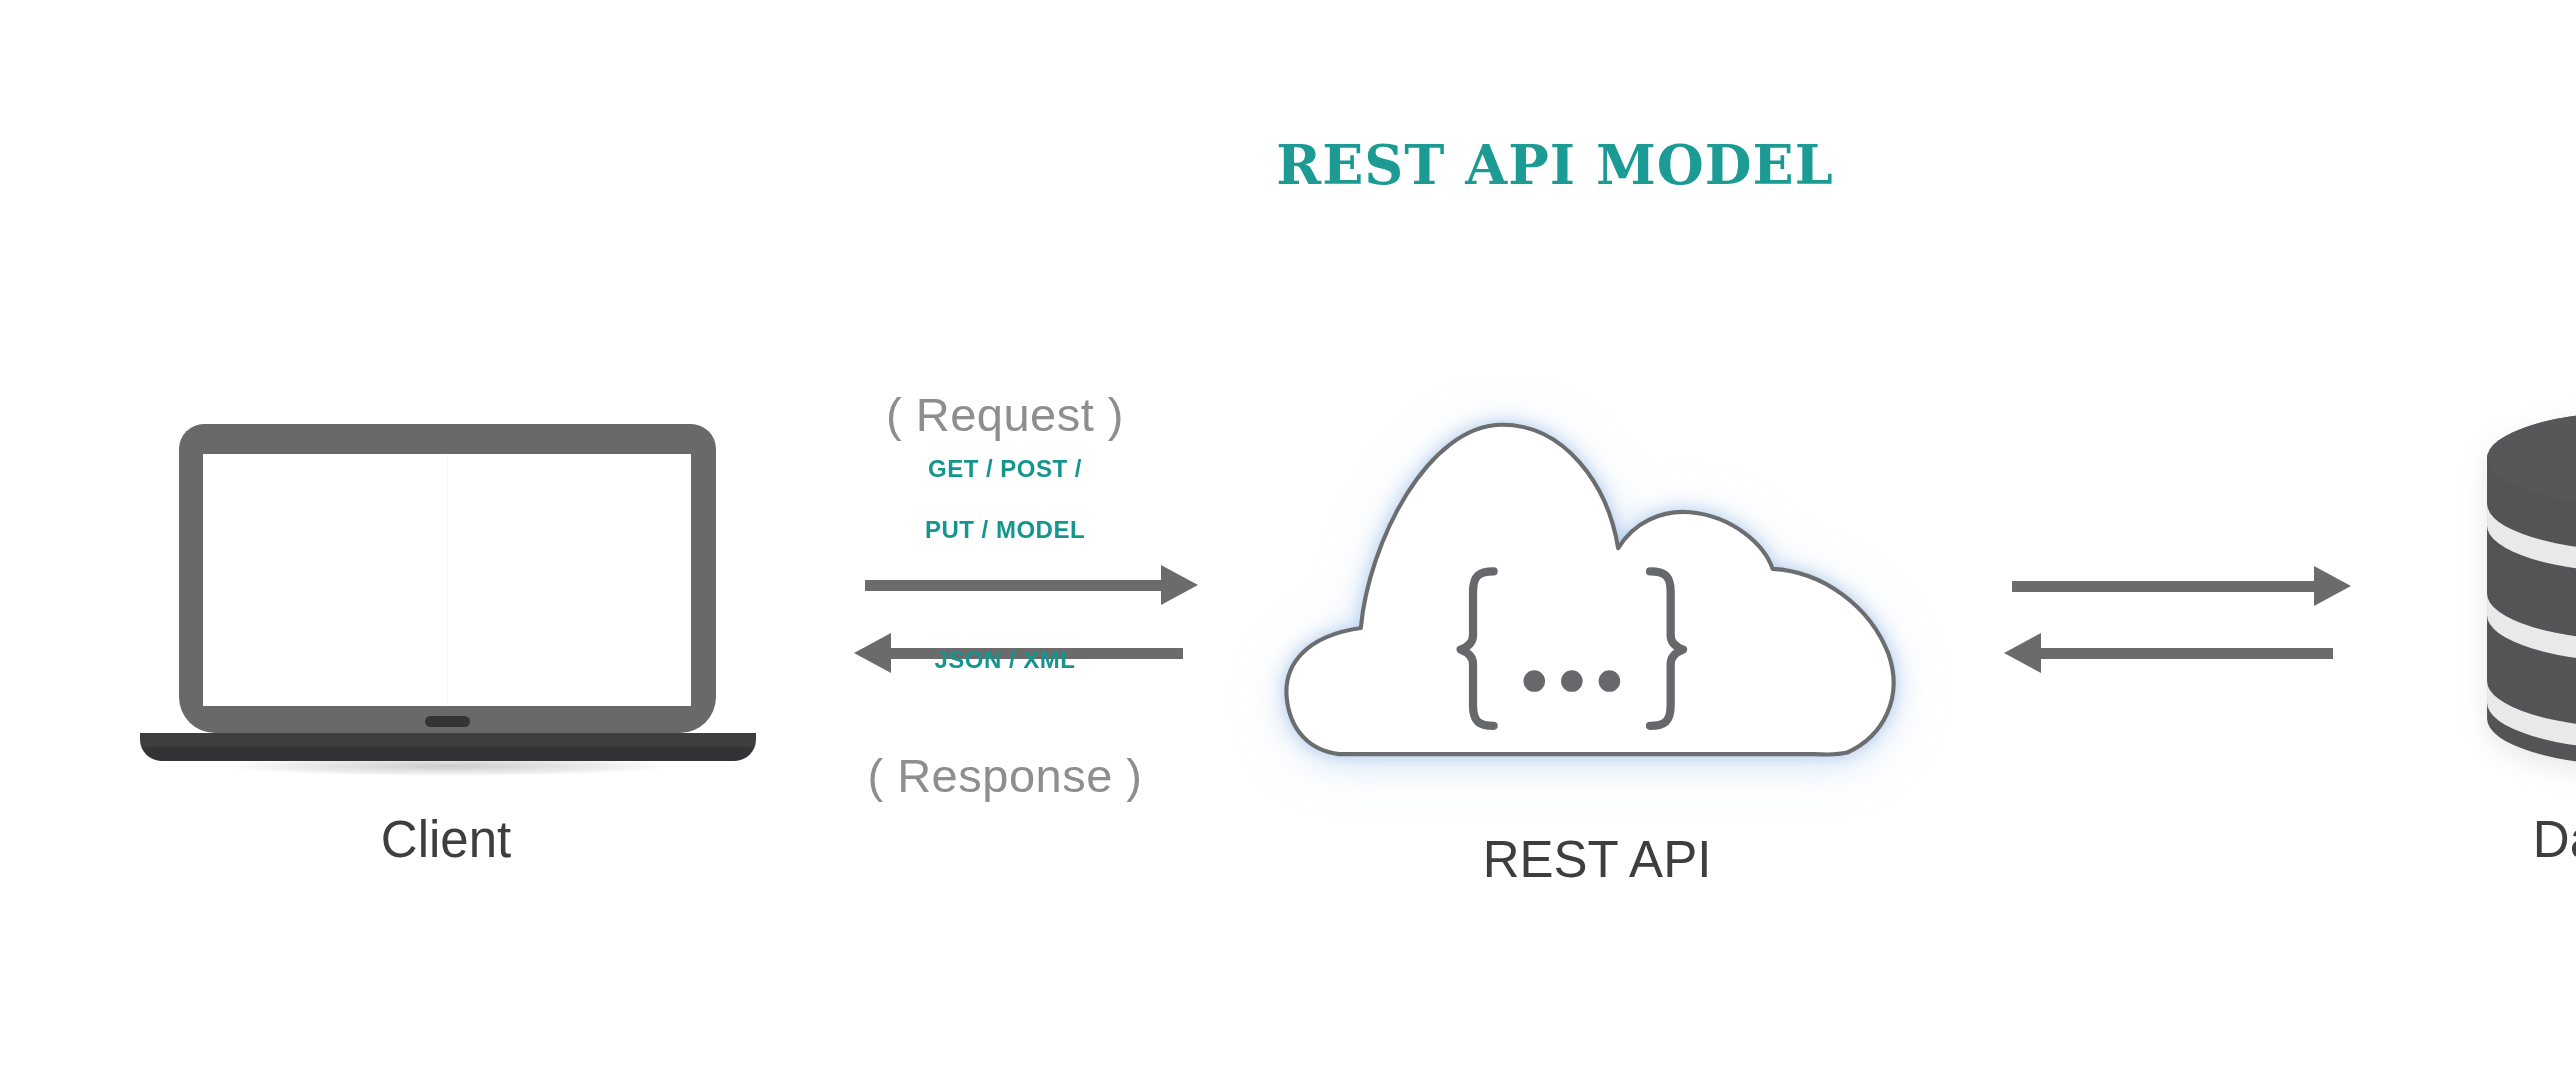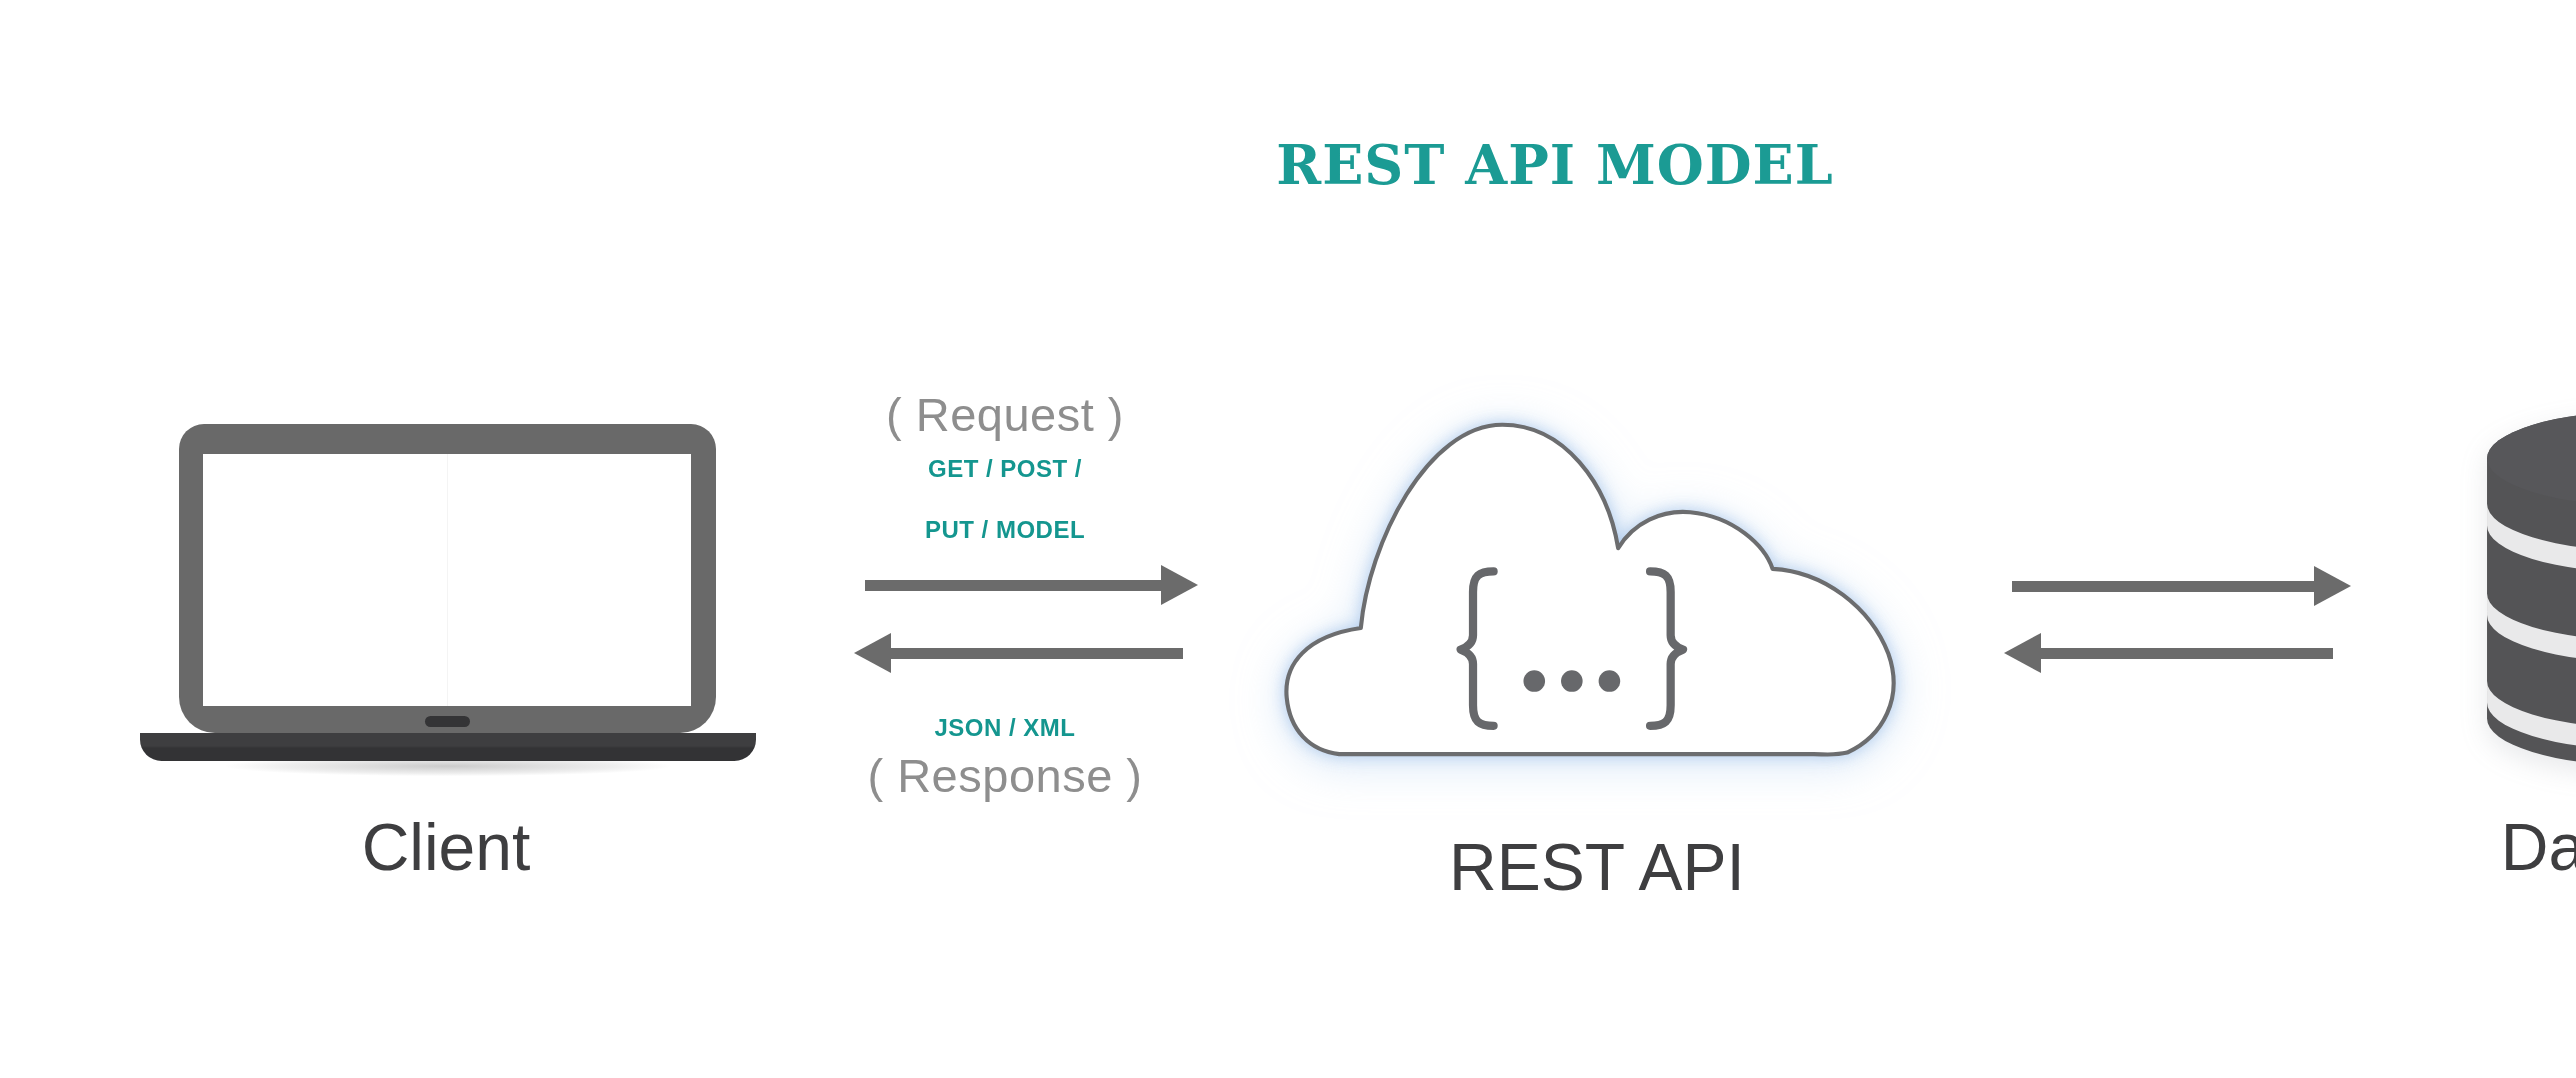--- a/index.html
+++ b/index.html
@@ -32,21 +32,21 @@
     font-family:"DejaVu Serif","Liberation Serif",serif;
     font-weight:700;
     font-size:54px;
     letter-spacing:1px;
     color:var(--title_accent);
     line-height:1;
   }
 
   
   .node-label{
-    font-size:66px;
+    font-size:51px;
     color:var(--label_text);
     line-height:1;
   }
   #client-label{left:446px;top:814px;}
   #api-label{left:1597px;top:834px;}
   #db-label{left:2642px;top:814px;}
 
   
   .laptop-body{
     left:179px;top:424px;width:537px;height:309px;
@@ -91,21 +91,21 @@
   
   .flow-annotation{
     font-size:47px;color:var(--muted_text);letter-spacing:0.5px;line-height:1;
   }
   .flow-methods{
     font-size:24px;font-weight:700;color:var(--accent);letter-spacing:0.5px;line-height:1;
   }
   #req-annotation{left:1005px;top:391px;}
   #req-methods1{left:1005px;top:457px;}
   #req-methods2{left:1005px;top:518px;}
-  #resp-formats{left:1005px;top:716px;}
+  #resp-formats{left:1005px;top:648px;}
   #resp-annotation{left:1005px;top:752px;}
 
   
   .arrow{position:absolute;height:41px;}
   .arrow .shaft{
     position:absolute;top:50%;margin-top:-5.7px;height:11.3px;
     background:var(--arrow);
   }
   .arrow.right .shaft{left:0;right:31px;}
   .arrow.left  .shaft{right:0;left:31px;}

